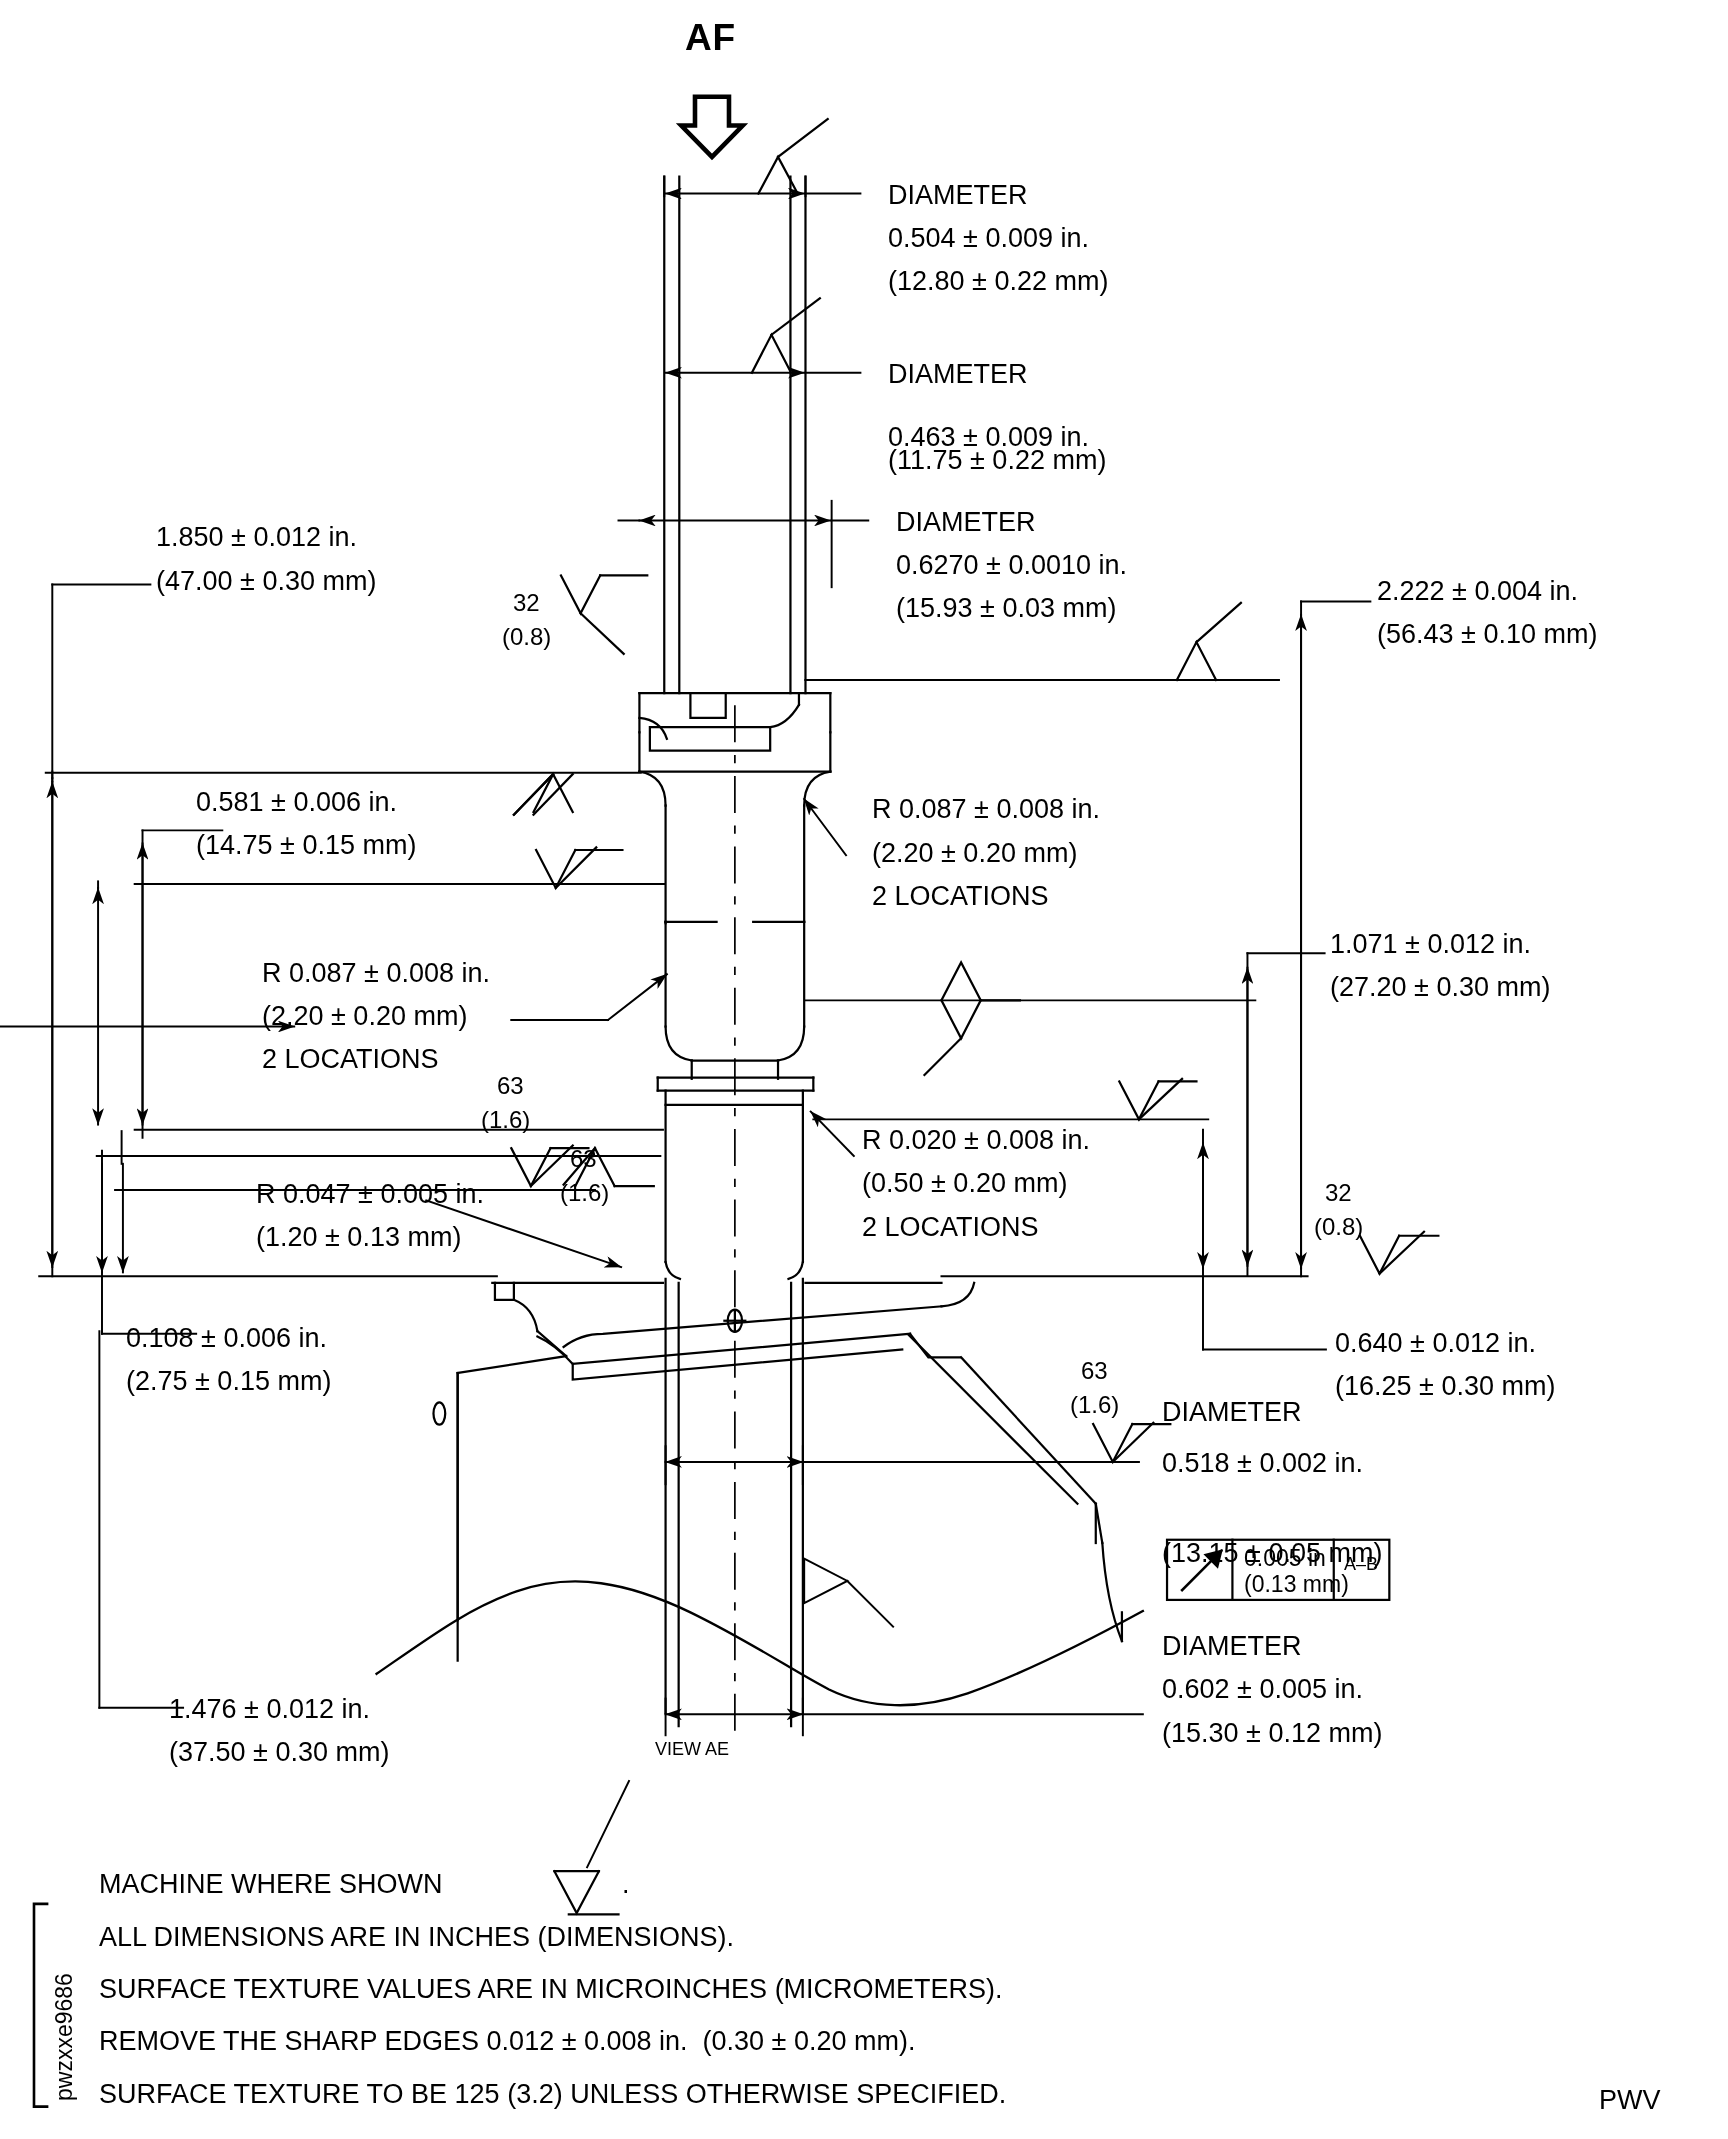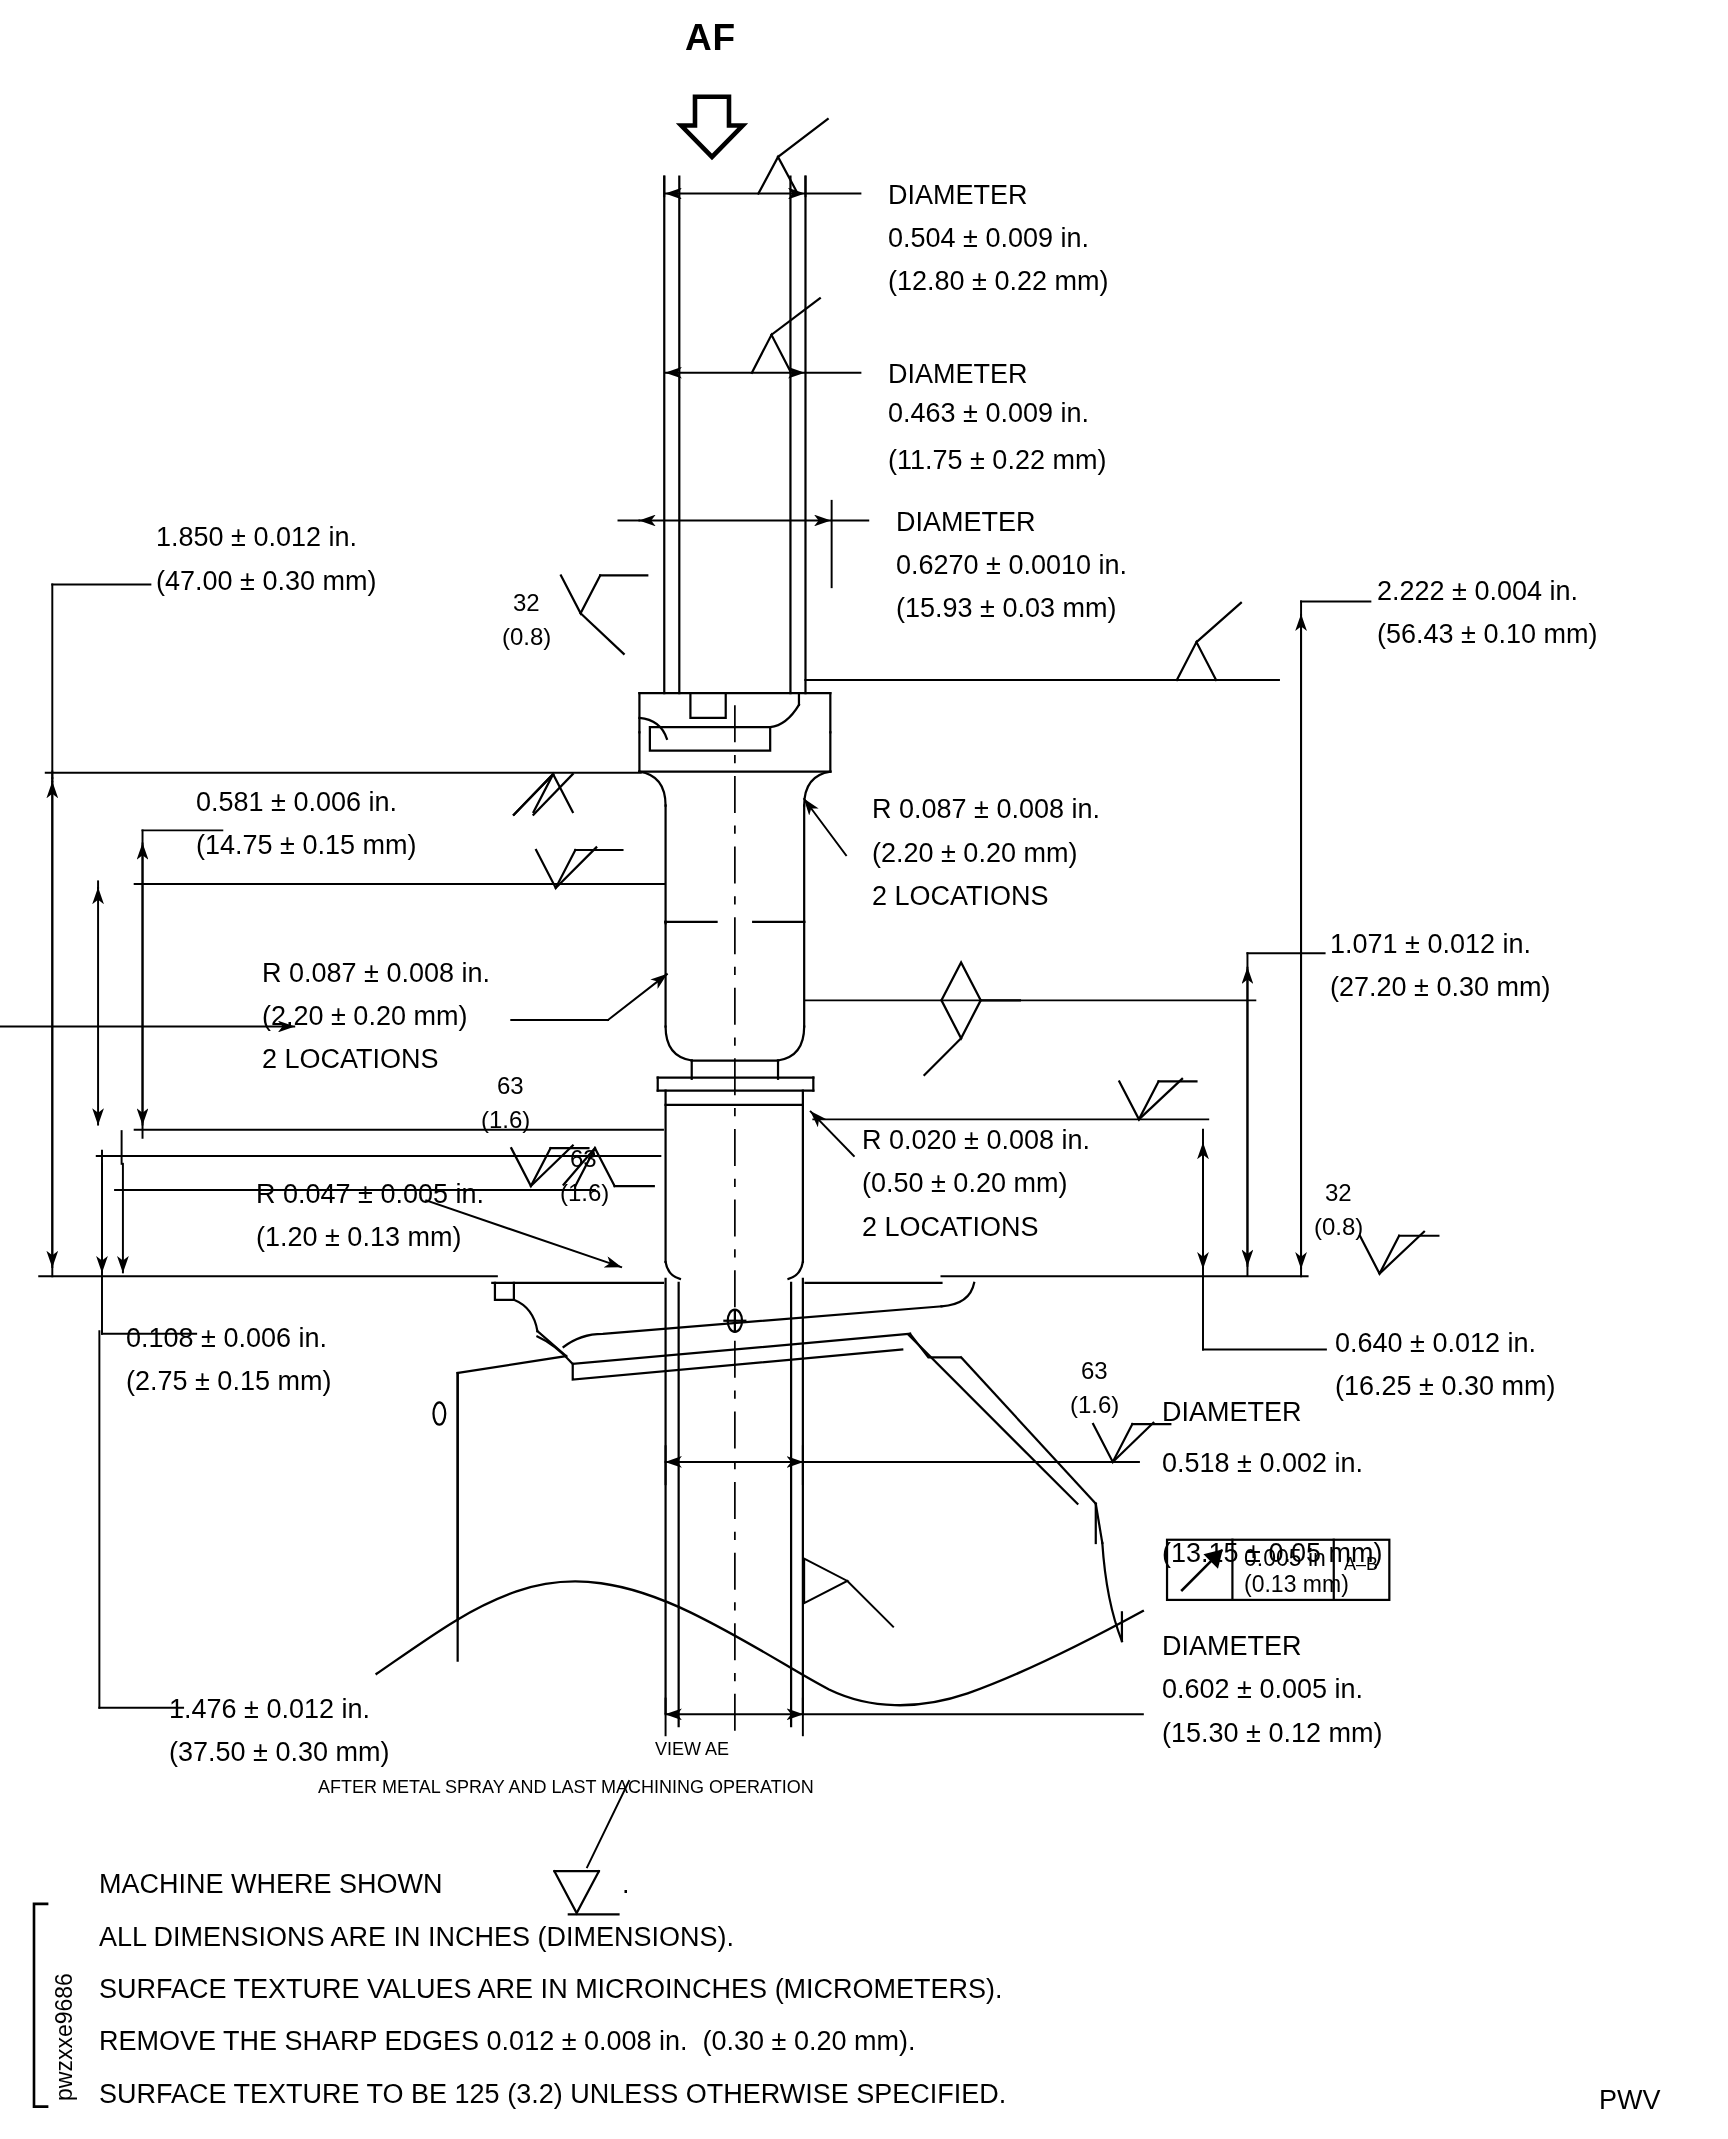--- a/index.html
+++ b/index.html
@@ -361,21 +361,21 @@
   </g>
 </svg>
 
 <div class="txt big" style="left:685px;top:14.4px;">AF</div>
 
 <div class="txt d" style="left:888px;top:178px;">DIAMETER</div>
 <div class="txt d" style="left:888px;top:221px;">0.504 ± 0.009 in.</div>
 <div class="txt d" style="left:888px;top:264px;">(12.80 ± 0.22 mm)</div>
 
 <div class="txt d" style="left:888px;top:357px;">DIAMETER</div>
-<div class="txt d" style="left:888px;top:396px;">0.463 ± 0.009 in.</div>
+<div class="txt d" style="left:888px;top:420px;">0.463 ± 0.009 in.</div>
 <div class="txt d" style="left:888px;top:443px;">(11.75 ± 0.22 mm)</div>
 
 <div class="txt d" style="left:896px;top:505px;">DIAMETER</div>
 <div class="txt d" style="left:896px;top:548px;">0.6270 ± 0.0010 in.</div>
 <div class="txt d" style="left:896px;top:591px;">(15.93 ± 0.03 mm)</div>
 
 <div class="txt d" style="left:156px;top:520px;">1.850 ± 0.012 in.</div>
 <div class="txt d" style="left:156px;top:564px;">(47.00 ± 0.30 mm)</div>
 
 <div class="txt sm" style="left:513px;top:588px;">32</div>
@@ -432,21 +432,20 @@
 <div class="txt md" style="left:1344px;top:1553px;">A–B</div>
 
 <div class="txt d" style="left:1162px;top:1629px;">DIAMETER</div>
 <div class="txt d" style="left:1162px;top:1672px;">0.602 ± 0.005 in.</div>
 <div class="txt d" style="left:1162px;top:1716px;">(15.30 ± 0.12 mm)</div>
 
 <div class="txt d" style="left:169px;top:1692px;">1.476 ± 0.012 in.</div>
 <div class="txt d" style="left:169px;top:1735px;">(37.50 ± 0.30 mm)</div>
 
 <div class="txt md" style="left:655px;top:1738px;">VIEW AE</div>
-<div class="txt md" style="left:318px;top:1776px;">AFTER METAL SPRAY AND LAST MACHINING OPERATION</div>
 
 <div class="txt dn" style="left:99px;top:1867px;">MACHINE WHERE SHOWN</div>
 <div class="txt dn" style="left:622px;top:1867px;">.</div>
 <div class="txt dn" style="left:99px;top:1920px;">ALL DIMENSIONS ARE IN INCHES (DIMENSIONS).</div>
 <div class="txt dn" style="left:99px;top:1972px;">SURFACE TEXTURE VALUES ARE IN MICROINCHES (MICROMETERS).</div>
 <div class="txt dn" style="left:99px;top:2024px;">REMOVE THE SHARP EDGES 0.012 ± 0.008 in.  (0.30 ± 0.20 mm).</div>
 <div class="txt dn" style="left:99px;top:2077px;">SURFACE TEXTURE TO BE 125 (3.2) UNLESS OTHERWISE SPECIFIED.</div>
 
 <div class="vert" style="left:51px;top:2101px;">pwzxxe9686</div>
 

